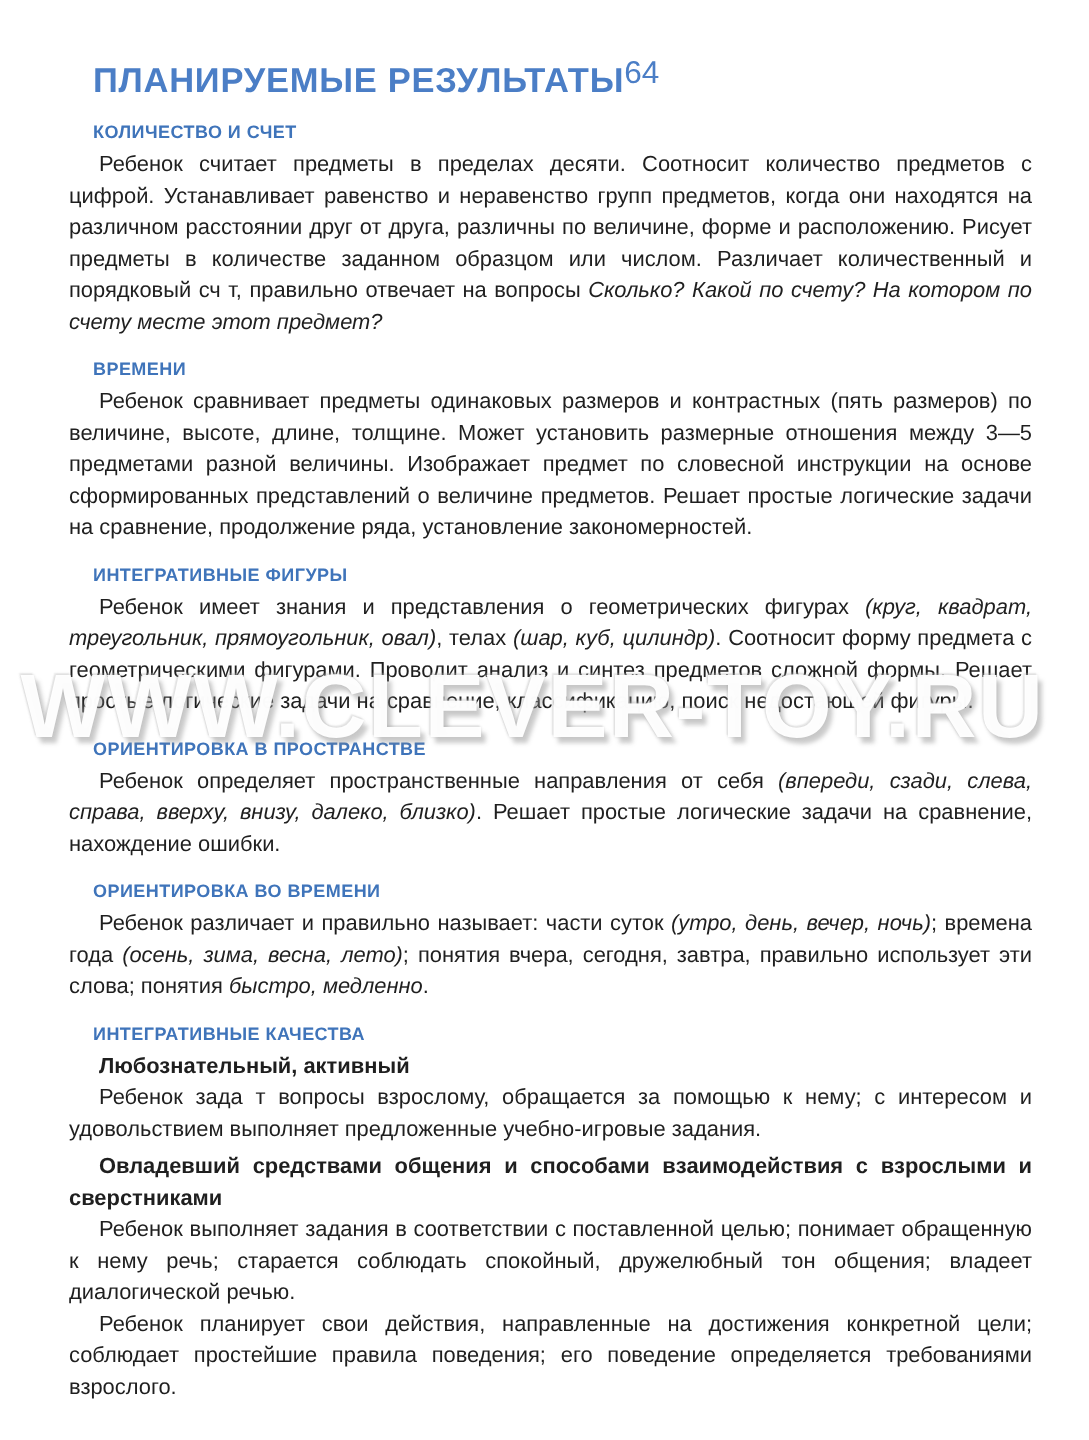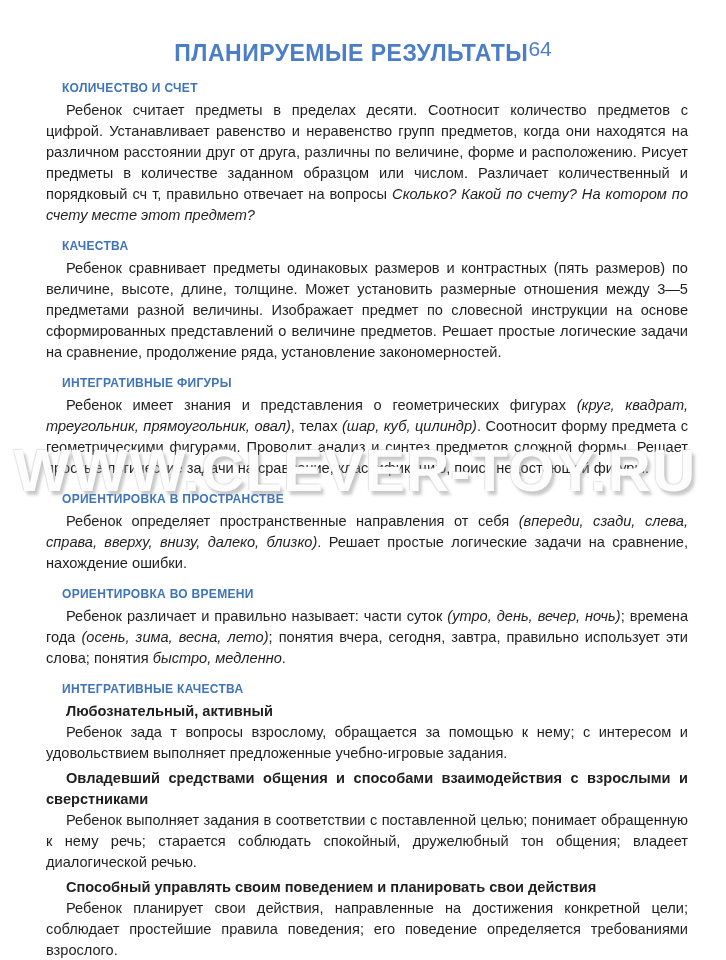--- a/index.html
+++ b/index.html
@@ -9,21 +9,21 @@
     height: 960px;
     background: #ffffff;
     overflow: hidden;
     font-family: "Liberation Sans", sans-serif;
     color: #1f1f1f;
     box-sizing: border-box;
     padding: 40px 38px 0 46px;
   }
   .page-header {
     display: flex;
-    justify-content: center;
+    justify-content: flex-start;
     align-items: flex-start;
     margin-bottom: 14px;
     margin-left: 16px;
   }
   .page-title {
     margin: 0;
     font-size: 23px;
     font-weight: 800;
     letter-spacing: 0.5px;
     color: #4b7ec6;
@@ -86,21 +86,21 @@
     <h1 class="page-title">ПЛАНИРУЕМЫЕ РЕЗУЛЬТАТЫ</h1>
     <div class="page-number">64</div>
   </header>
 
   <section>
     <h2 class="section-heading">КОЛИЧЕСТВО И СЧЕТ</h2>
     <p class="body-par"><span>Ребенок считает предметы в пределах десяти. Соотносит количество предметов с цифрой. Устанавливает равенство и неравенство групп предметов, когда они находятся на различном расстоянии друг от друга, различны по величине, форме и расположению. Рисует предметы в количестве заданном образцом или числом. Различает количественный и порядковый сч т, правильно отвечает на вопросы </span><span class="it">Сколько? Какой по счету? На котором по счету месте этот предмет?</span></p>
   </section>
 
   <section>
-    <h2 class="section-heading">КАЧЕСТВА</h2>
+    <h2 class="section-heading">ВРЕМЕНИ</h2>
     <p class="body-par"><span>Ребенок сравнивает предметы одинаковых размеров и контрастных (пять размеров) по величине, высоте, длине, толщине. Может установить размерные отношения между 3—5 предметами разной величины. Изображает предмет по словесной инструкции на основе сформированных представлений о величине предметов. Решает простые логические задачи на сравнение, продолжение ряда, установление закономерностей.</span></p>
   </section>
 
   <section>
     <h2 class="section-heading">ИНТЕГРАТИВНЫЕ ФИГУРЫ</h2>
     <p class="body-par"><span>Ребенок имеет знания и представления о геометрических фигурах </span><span class="it">(круг, квадрат, треугольник, прямоугольник, овал)</span><span>, телах </span><span class="it">(шар, куб, цилиндр)</span><span>. Соотносит форму предмета с геометрическими фигурами. Проводит анализ и синтез предметов сложной формы. Решает простые логические задачи на сравнение, классификацию, поиск недостающей фигуры.</span></p>
   </section>
 
   <section>
     <h2 class="section-heading">ОРИЕНТИРОВКА В ПРОСТРАНСТВЕ</h2>
@@ -114,20 +114,19 @@
 
   <section>
     <h2 class="section-heading">ИНТЕГРАТИВНЫЕ КАЧЕСТВА</h2>
 
     <h3 class="sub-heading">Любознательный, активный</h3>
     <p class="body-par">Ребенок зада т вопросы взрослому, обращается за помощью к нему; с интересом и удовольствием выполняет предложенные учебно-игровые задания.</p>
 
     <h3 class="sub-heading">Овладевший средствами общения и способами взаимодействия с взрослыми и сверстниками</h3>
     <p class="body-par">Ребенок выполняет задания в соответствии с поставленной целью; понимает обращенную к нему речь; старается соблюдать спокойный, дружелюбный тон общения; владеет диалогической речью.</p>
 
-    <h3 class="sub-heading">Способный управлять своим поведением и планировать свои действия</h3>
     <p class="body-par">Ребенок планирует свои действия, направленные на достижения конкретной цели; соблюдает простейшие правила поведения; его поведение определяется требованиями взрослого.</p>
 
   </section>
 
   <div class="watermark">WWW.CLEVER-TOY.RU</div>
 
 </div>
 
 </body></html>

